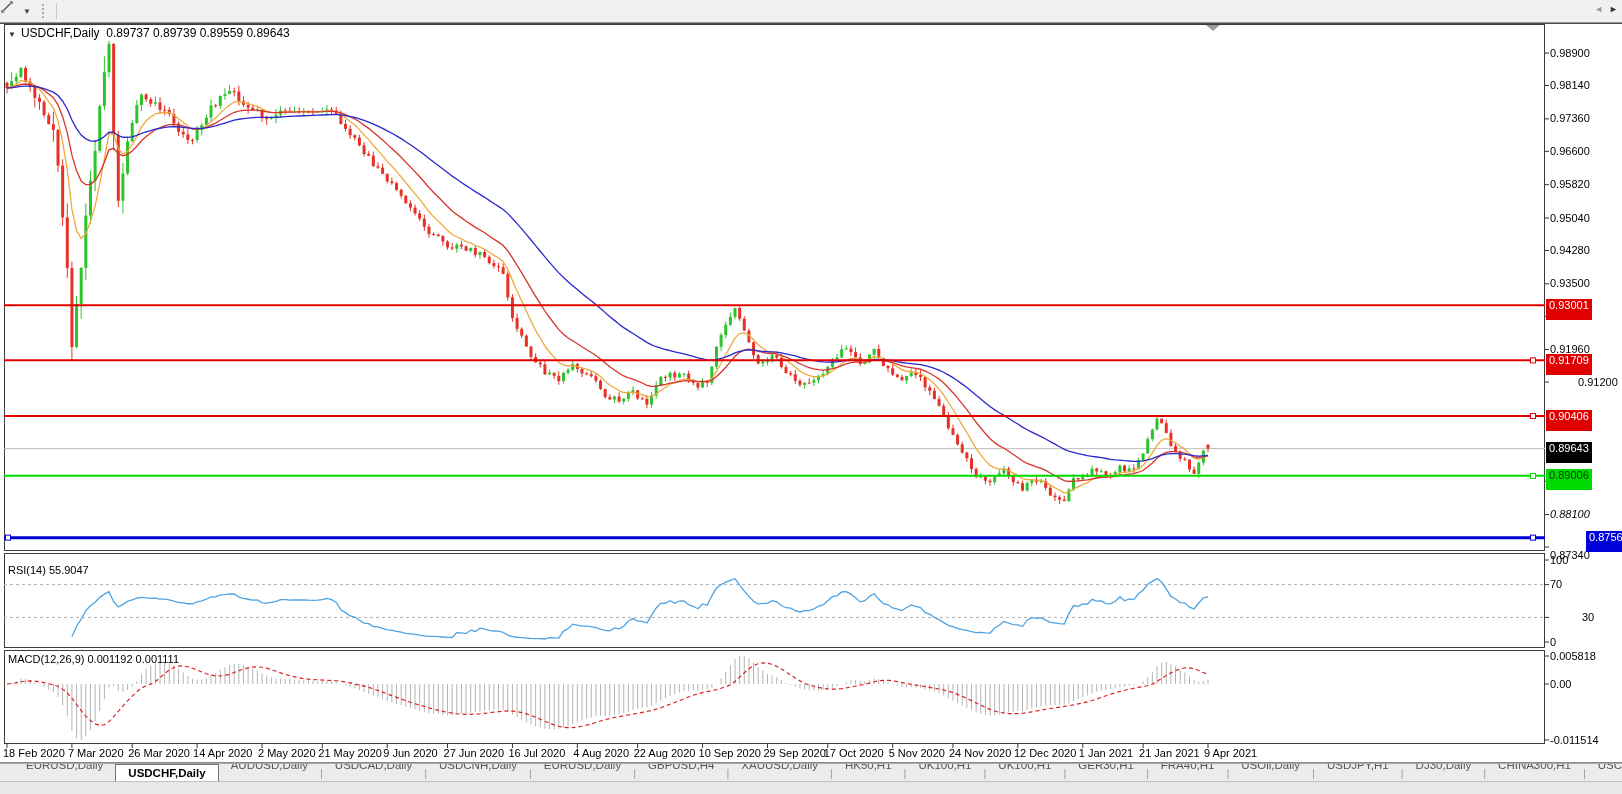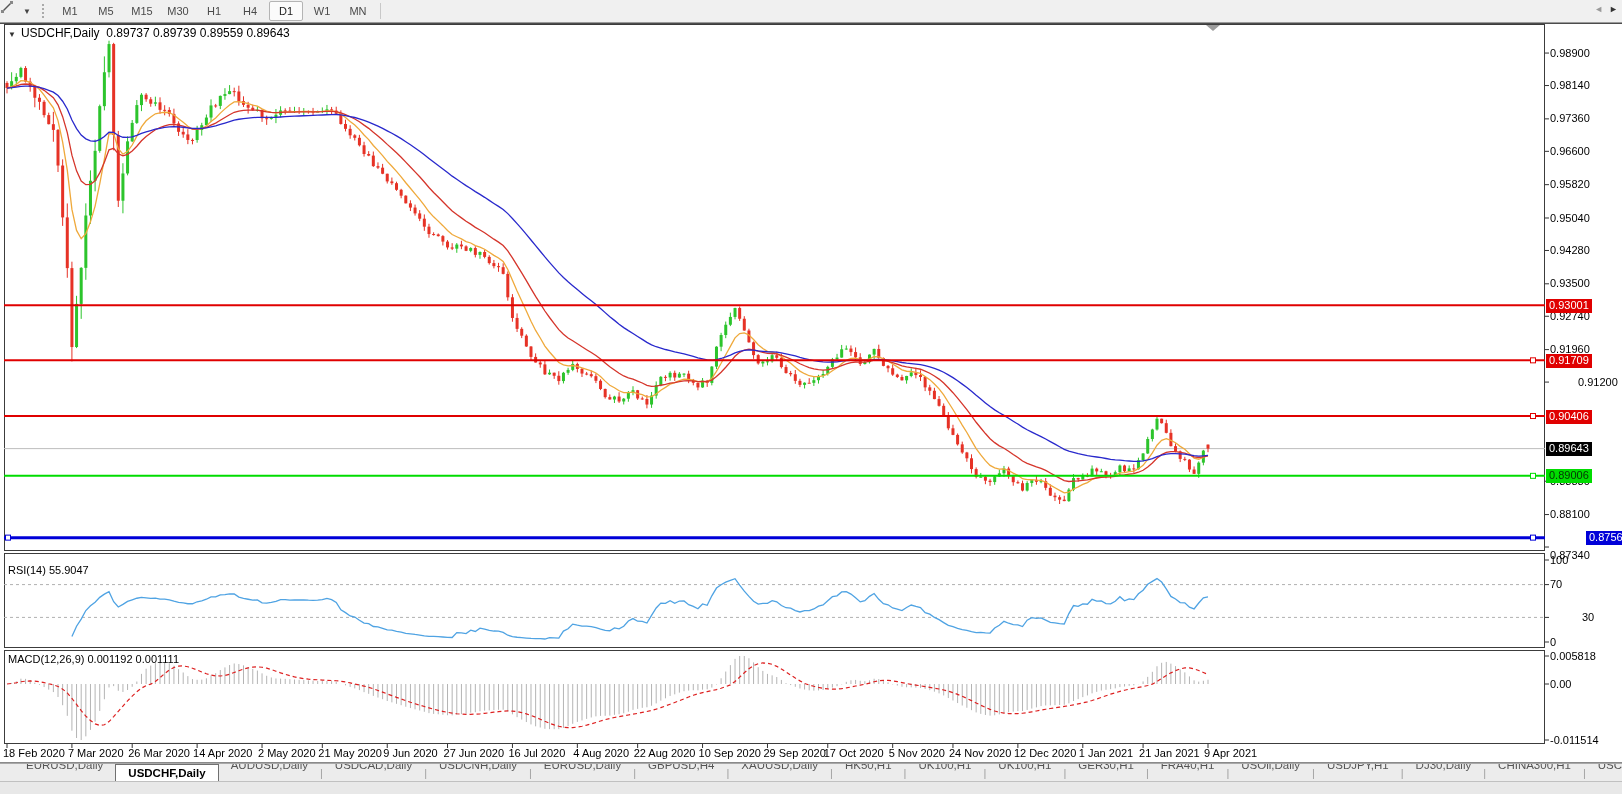--- a/index.html
+++ b/index.html
@@ -15,21 +15,21 @@
   .drag-handle{width:5px;height:16px;margin:0 6px 0 8px;
     background-image:radial-gradient(circle,#aaa 1px,transparent 1.2px);background-size:4px 4px;}
   .tf-btn{min-width:26px;padding:0 3px;height:18px;line-height:18px;text-align:center;color:#4a4a4a;
           font-size:11px;border:1px solid transparent;border-radius:2px;margin:0 1px;}
   .tf-btn.active{background:#fbfbfb;border:1px solid #b4b4b4;color:#222;}
   
   .pane-label{position:absolute;font-size:11px;color:#000;z-index:3;white-space:nowrap;}
   #main-title{position:absolute;left:8px;top:26px;font-size:12px;color:#000;z-index:3;white-space:nowrap;}
   #main-title .caret{font-size:8px;color:#333;margin-right:5px;}
   .tick-label{position:absolute;left:1550px;font-size:11px;color:#000;z-index:2;white-space:nowrap;}
-  .level-label{position:absolute;left:1546px;height:14px;line-height:13px;padding:0 3px;font-size:11px;
+  .level-label{position:absolute;left:1546px;height:21px;line-height:13px;padding:0 3px;font-size:11px;
                z-index:4;white-space:nowrap;}
   .date-label{position:absolute;top:747px;font-size:11px;color:#000;z-index:2;white-space:nowrap;}
   
   #tabbar{position:absolute;left:0;top:763px;width:1622px;height:18px;background:#ececec;
           border-top:1px solid #a8a8a8;display:flex;align-items:flex-end;z-index:5;overflow:hidden;}
   .tab{height:25px;line-height:17px;padding:0 12px;font-size:11.5px;color:#555;white-space:nowrap;}
   .tab.active{background:#ffffff;border:1px solid #707070;border-bottom:none;color:#000;
               font-weight:bold;height:17px;}
   .tab-div{color:#a0a0a0;font-size:11px;line-height:17px;}
   .tab-scroll{position:absolute;right:2px;top:3px;display:flex;gap:2px;z-index:6;}
@@ -898,31 +898,20 @@
   <div id="toolbar">
     <span class="tool-icon-btn">
       <svg width="14" height="14" viewBox="0 0 14 14">
         <line x1="2" y1="12" x2="12" y2="2" stroke="#555" stroke-width="1.4"></line>
         <rect x="1" y="10" width="3" height="3" fill="#888"></rect>
         <rect x="10" y="1" width="3" height="3" fill="#888"></rect>
       </svg>
     </span>
     <span class="caret-btn">▼</span>
     <span class="drag-handle"></span>
-    <span id="tf-buttons" style="display: flex;">
-        <span class="tf-btn">M1</span>
-        <span class="tf-btn">M5</span>
-        <span class="tf-btn">M15</span>
-        <span class="tf-btn">M30</span>
-        <span class="tf-btn">H1</span>
-        <span class="tf-btn">H4</span>
-        <span class="tf-btn active">D1</span>
-        <span class="tf-btn">W1</span>
-        <span class="tf-btn">MN</span>
-      </span>
     <span class="tb-sep"></span>
   </div>
 
   <div id="main-title">
     <span class="caret">▼</span><span>USDCHF,Daily</span>&nbsp;&nbsp;<span>0.89737 0.89739 0.89559 0.89643</span>
   </div>
 
   <div class="pane-label" style="left:8px;top:556px;margin-top:8px;">RSI(14) 55.9047</div>
   <div class="pane-label" style="left:8px;top:653px;">MACD(12,26,9) 0.001192 0.001111</div>
 
@@ -938,21 +927,21 @@
       <div class="tick-label" style="top: 112.363px;">0.97360</div>
       <div class="tick-label" style="top: 144.838px;">0.96600</div>
       <div class="tick-label" style="top: 178.168px;">0.95820</div>
       <div class="tick-label" style="top: 212px;">0.95040</div>
       <div class="tick-label" style="top: 243.974px;">0.94280</div>
       <div class="tick-label" style="top: 277.304px;">0.93500</div>
       <div class="tick-label" style="top: 309.779px;">0.92740</div>
       <div class="tick-label" style="top: 343.109px;">0.91960</div>
       <div class="tick-label" style="top: 375.585px; padding-left: 28px;">0.91200</div>
       <div class="tick-label" style="top: 474.72px;">0.88880</div>
-      <div class="tick-label" style="top: 508.051px;">0.88100</div>
+      <div class="tick-label" style="top: 508.051px; font-style: italic;">0.88100</div>
       <div class="tick-label" style="top: 549px;">0.87340</div>
       <div class="tick-label" style="top: 553.5px;">100</div>
       <div class="tick-label" style="top: 578.1px;">70</div>
       <div class="tick-label" style="top: 610.9px; padding-left: 32px;">30</div>
       <div class="tick-label" style="top: 635.5px;">0</div>
       <div class="tick-label" style="top: 649.5px;">0.005818</div>
       <div class="tick-label" style="top: 677.5px;">0.00</div>
       <div class="tick-label" style="top: 733.5px;">-0.011514</div>
       <div class="date-label" style="left: 3px;">18 Feb 2020</div>
       <div class="date-label" style="left: 67.9189px; text-align: center;">7 Mar 2020</div>

